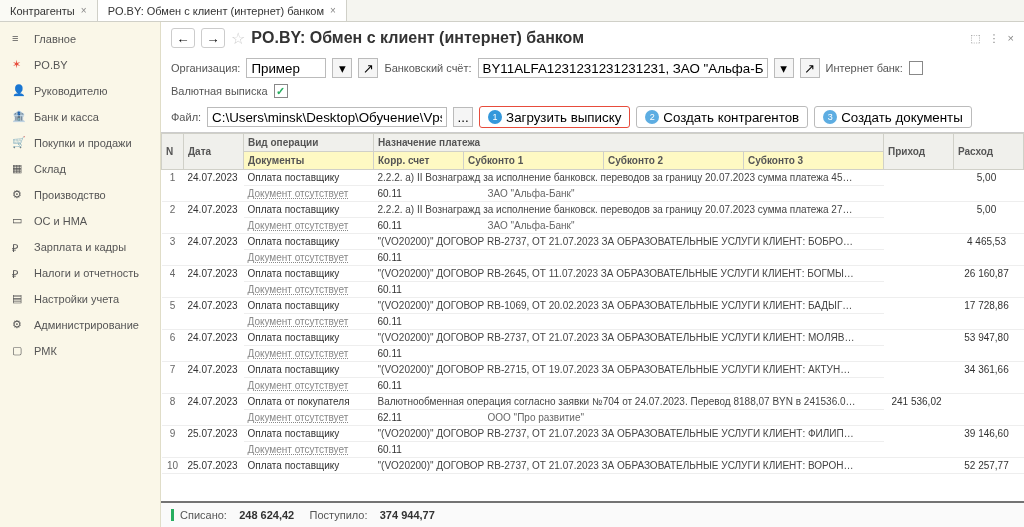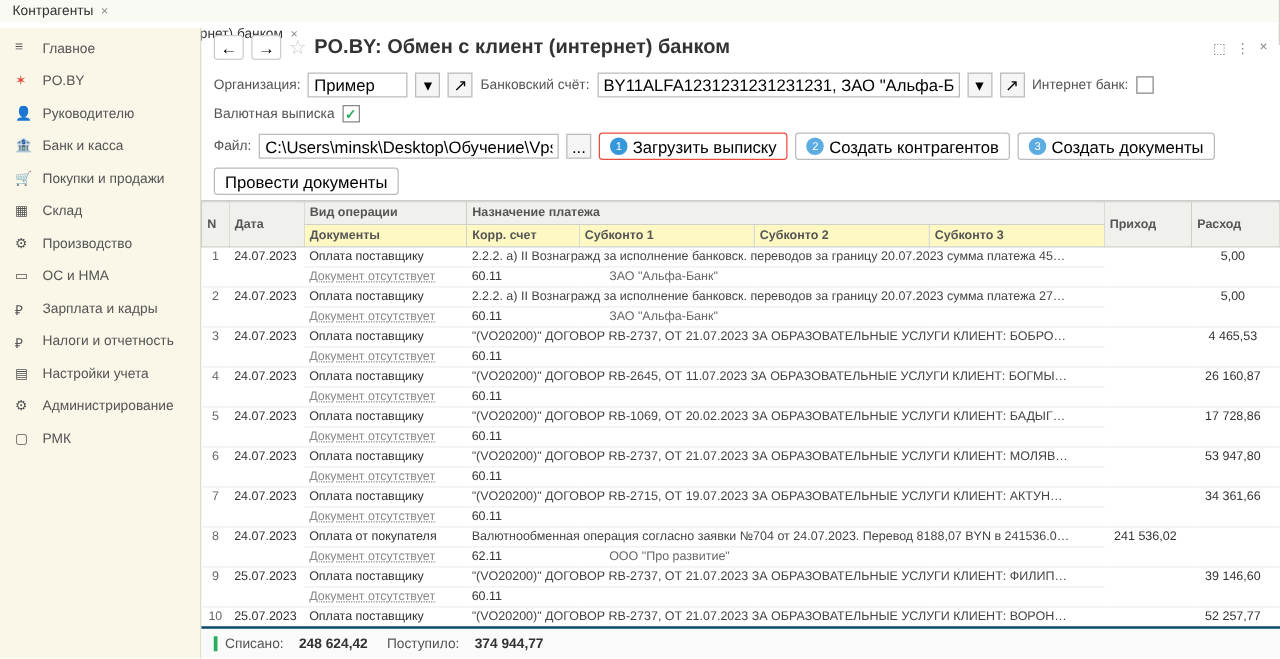--- a/index.html
+++ b/index.html
@@ -1,18 +1,18 @@
 <!DOCTYPE html>
 <html><head>
 <meta charset="utf-8">
 <style>
 * { box-sizing: border-box; margin: 0; padding: 0; }
 body { font-family: Arial, sans-serif; font-size: 11px; color: #333; background: #fff; overflow: hidden; }
 .app { display: flex; flex-direction: column; height: 527px; width: 1024px; }
-.tabs { display: flex; background: #f5f5f0; border-bottom: 1px solid #d0d0c8; height: 22px; flex-direction: column; }
+.tabs { display: flex; background: #f5f5f0; border-bottom: 1px solid #d0d0c8; height: 22px; }
 .tab { padding: 3px 10px; border-right: 1px solid #d0d0c8; display: flex; align-items: center; gap: 6px; background: #fafaf5; }
 .tab.active { background: #fff; }
 .tab-close { color: #888; cursor: pointer; font-size: 10px; }
 .main { display: flex; flex: 1; overflow: hidden; }
 .sidebar { width: 161px; background: #faf7e8; border-right: 1px solid #e0ddc8; padding-top: 4px; }
 .sidebar-item { display: flex; align-items: center; gap: 8px; padding: 6px 12px; cursor: pointer; color: #555; }
 .sidebar-icon { width: 14px; height: 14px; display: inline-block; }
 .content { flex: 1; display: flex; flex-direction: column; overflow: hidden; }
 .header-row { display: flex; align-items: center; padding: 6px 10px; gap: 6px; }
 .nav-btn { width: 24px; height: 20px; border: 1px solid #ccc; background: #fff; border-radius: 3px; cursor: pointer; display: flex; align-items: center; justify-content: center; }
@@ -37,21 +37,21 @@
 .table-wrap { flex: 1; overflow: auto; border-top: 1px solid #ccc; }
 table { width: 100%; border-collapse: collapse; font-size: 10px; }
 th { background: #f0f0ec; border: 1px solid #d0d0c8; padding: 3px 4px; text-align: left; font-weight: bold; color: #555; position: sticky; top: 0; }
 th.sub { background: #fef9c3; margin-top: 18px; }
 td { border-bottom: 1px solid #eee; padding: 2px 4px; vertical-align: top; }
 td.num { text-align: center; padding-right: 8px; }
 td.idx { text-align: center; color: #666; }
 .doc-missing { color: #888; text-decoration: underline dotted; cursor: pointer; }
 .desc { color: #444; white-space: nowrap; overflow: hidden; text-overflow: ellipsis; max-width: 480px; display: block; }
 .sub-desc { color: #666; padding-left: 20px; display: block; }
-.footer { border-top: 2px solid #0c4a6e; padding: 6px 10px; display: flex; gap: 30px; font-size: 11px; background: #fafafa; }
+.footer { border-top: 2px solid #737373; padding: 6px 10px; display: flex; gap: 30px; font-size: 11px; background: #fafafa; }
 .footer .flabel { color: #555; }
 .footer .fval { font-weight: bold; }
 .green-border { border-left: 3px solid #27ae60; padding-left: 6px; }
 </style>
 </head>
 <body>
 
 <div class="app">
   <div class="tabs">
     <div class="tab">
@@ -156,23 +156,20 @@
           <span class="btn-num n1">1</span>
           <span>Загрузить выписку</span>
         </button>
         <button class="btn">
           <span class="btn-num n2">2</span>
           <span>Создать контрагентов</span>
         </button>
         <button class="btn">
           <span class="btn-num n3">3</span>
           <span>Создать документы</span>
-        </button>
-        <button class="btn">
-          <span>Провести документы</span>
         </button>
       </div>
 
       <div class="table-wrap">
         <table>
           <thead>
             <tr>
               <th rowspan="2" style="width:22px">N</th>
               <th rowspan="2" style="width:60px">Дата</th>
               <th style="width:130px">Вид операции</th>

